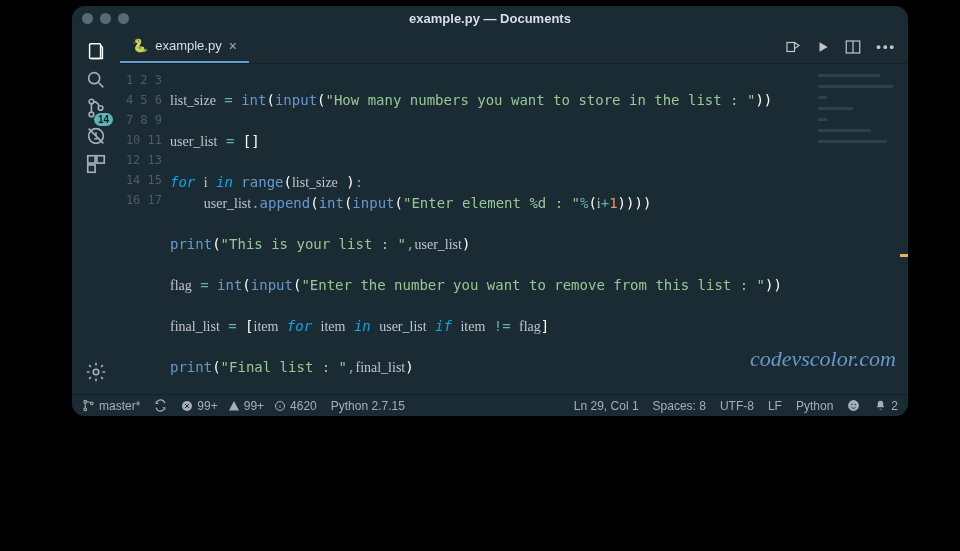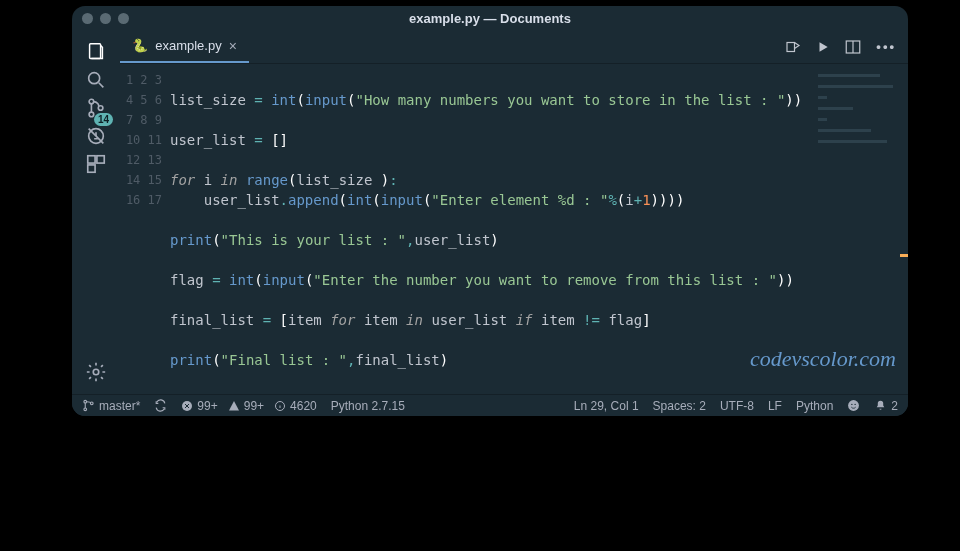--- a/index.html
+++ b/index.html
@@ -95,26 +95,26 @@
     user-select: none;
   }
   .code {
     flex: 1;
     padding-top: 6px;
     font-family: "Menlo","Consolas",monospace;
     font-size: 14px; line-height: 20px;
     white-space: pre;
     color: #c0c5ce;
   }
-  .kw { color: #a3a3a3; font-style: italic; }
+  .kw { color: #0ea5e9; font-style: italic; }
   .fn { color: #6699cc; }
   .num { color: #f99157; }
   .str { color: #99c794; }
   .op { color: #5fb3b3; }
-  .var { color: #c0c5ce; }
+  .var { color: #c0c5ce; font-family: Liberation Serif, serif; }
   .white { color: #ffffff; }
   .minimap {
     position: absolute; top: 4px; right: 2px;
     width: 88px; height: 80px;
     opacity: .35;
     font-family: monospace; font-size: 2px; line-height: 3px;
     color: #6699cc;
     white-space: pre;
     overflow: hidden;
     pointer-events: none;
@@ -328,21 +328,21 @@
         <svg width="12" height="12" viewBox="0 0 24 24" fill="none" stroke="currentColor" stroke-width="2">
             <circle cx="12" cy="12" r="9"></circle>
             <path d="M12 8v.01M12 11v5"></path>
           </svg>
       </span>
       <span>4620</span>
     </span>
     <span class="sitem">Python 2.7.15</span>
     <span class="spacer"></span>
     <span class="sitem">Ln 29, Col 1</span>
-    <span class="sitem">Spaces: 2</span>
+    <span class="sitem">Spaces: 8</span>
     <span class="sitem">UTF-8</span>
     <span class="sitem">LF</span>
     <span class="sitem">Python</span>
     <span class="sitem">
       <span class="sicon">
         <svg width="13" height="13" viewBox="0 0 24 24" fill="currentColor">
             <circle cx="12" cy="12" r="10"></circle>
             <circle cx="9" cy="10" r="1.3" fill="#1b2b34"></circle>
             <circle cx="15" cy="10" r="1.3" fill="#1b2b34"></circle>
             <path d="M8 15c1 1.5 2.5 2 4 2s3-.5 4-2" stroke="#1b2b34" stroke-width="1.6" fill="none"></path>

